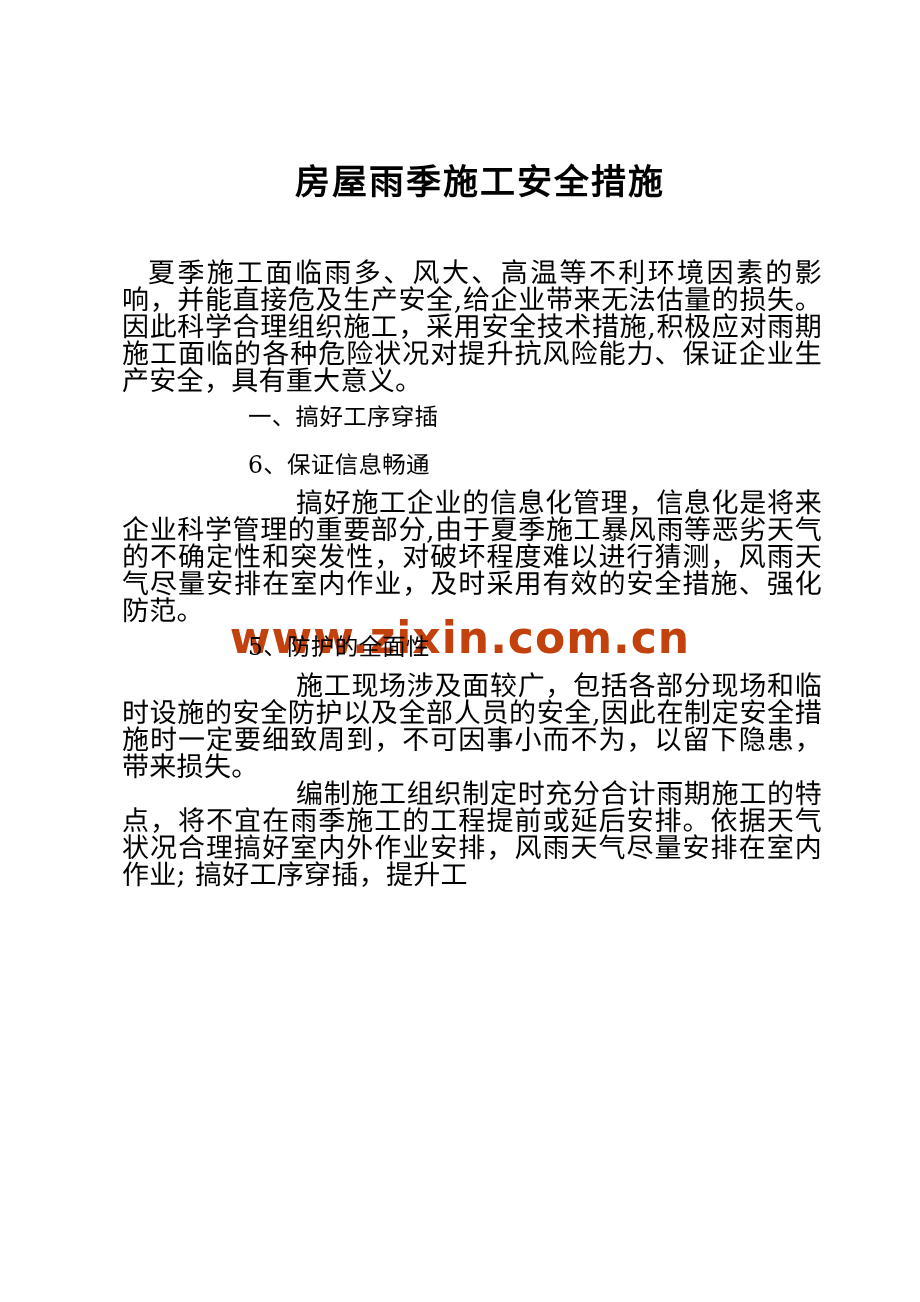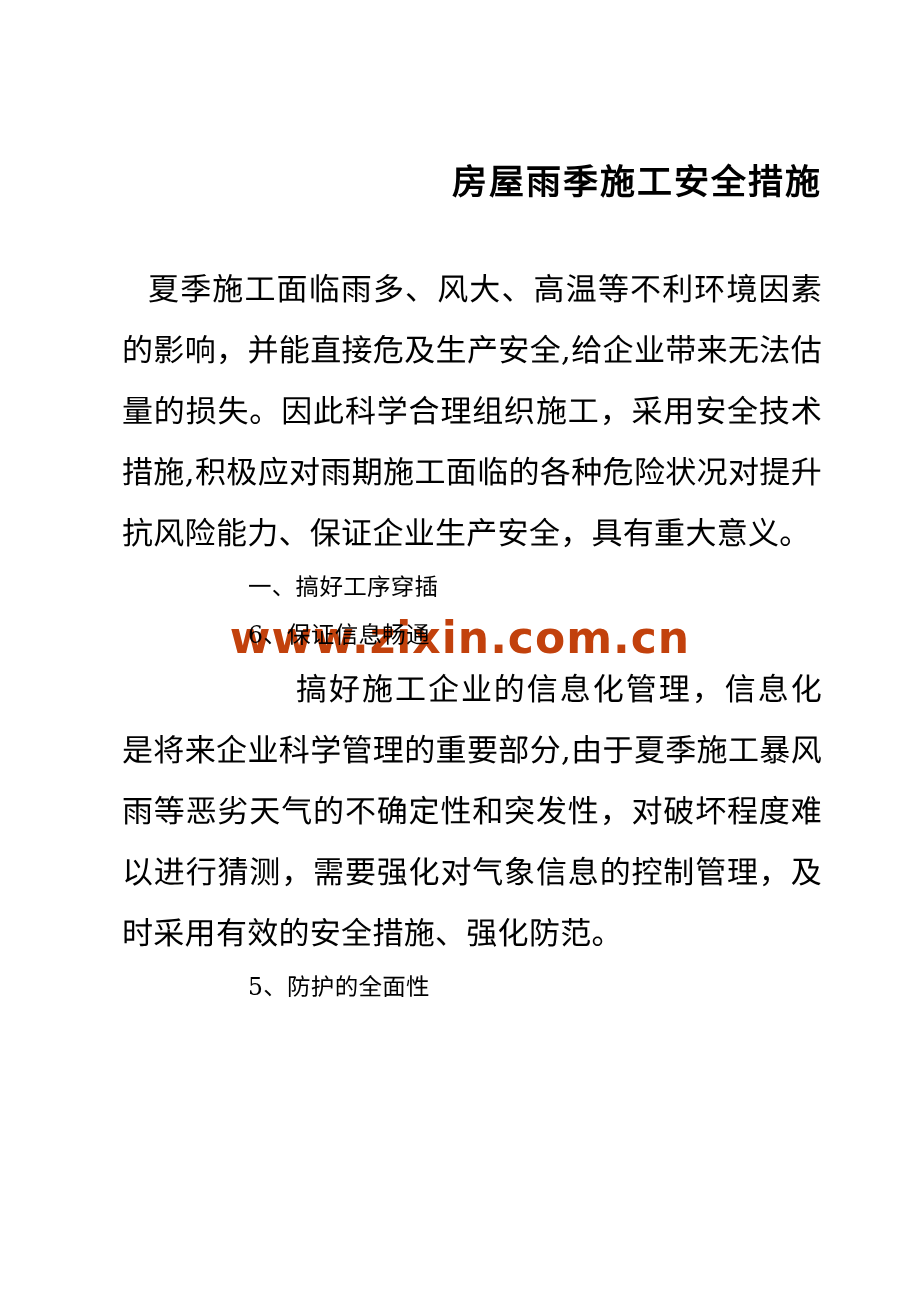--- a/index.html
+++ b/index.html
@@ -43,44 +43,44 @@
     position: absolute;
     left: 122px;
     top: 0;
     width: 700px;
     z-index: 1;
   }
 
   .doc-title {
     margin: 0;
     padding: 0;
-    text-align: right;
+    text-align: center;
     font-family: "DejaVu Serif", "Liberation Serif", serif;
     font-weight: 700;
     font-size: 35px;
     line-height: 44px;
     letter-spacing: 2px;
     position: absolute;
     top: 160px;
-    left: 0;
+    left: 8px;
     width: 700px;
   }
 
   .body-block {
     position: absolute;
     top: 259px;
     left: 0;
     width: 700px;
   }
 
   p.para {
     margin: 0;
     padding: 0;
-    font-size: 31px;
-    line-height: 61px;
+    font-size: 27px;
+    line-height: 27px;
     letter-spacing: 0.3px;
     text-align: justify;
     text-justify: inter-character;
     word-break: break-all;
   }
 
   p.para.indent-1 { text-indent: 26px; }
 
   p.heading {
     margin: 0;
@@ -104,19 +104,21 @@
   <div class="watermark">www.zixin.com.cn</div>
 
   <div class="doc">
 
     <h1 class="doc-title">房屋雨季施工安全措施</h1>
 
     <div class="body-block" id="blocks">
         <p class="para indent-1">夏季施工面临雨多、风大、高温等不利环境因素的影响，并能直接危及生产安全,给企业带来无法估量的损失。因此科学合理组织施工，采用安全技术措施,积极应对雨期施工面临的各种危险状况对提升抗风险能力、保证企业生产安全，具有重大意义。</p>
         <p class="heading">一、搞好工序穿插</p>
         <p class="heading">6、保证信息畅通</p>
-        <p class="para body-indent">搞好施工企业的信息化管理，信息化是将来企业科学管理的重要部分,由于夏季施工暴风雨等恶劣天气的不确定性和突发性，对破坏程度难以进行猜测，需要强化对气象信息的控制管理，及时采用有效的安全措施、强化防范。</p>
+        <p class="para body-indent">搞好施工企业的信息化管理，信息化是将来企业科学管理的重要部分,由于夏季施工暴风雨等恶劣天气的不确定性和突发性，对破坏程度难以进行猜测，风雨天气尽量安排在室内作业，及时采用有效的安全措施、强化防范。</p>
         <p class="heading">5、防护的全面性</p>
+        <p class="para body-indent">施工现场涉及面较广，包括各部分现场和临时设施的安全防护以及全部人员的安全,因此在制定安全措施时一定要细致周到，不可因事小而不为，以留下隐患，带来损失。</p>
+        <p class="para body-indent">编制施工组织制定时充分合计雨期施工的特点，将不宜在雨季施工的工程提前或延后安排。依据天气状况合理搞好室内外作业安排，风雨天气尽量安排在室内作业; 搞好工序穿插，提升工</p>
       </div>
 
   </div>
 
 </div>
 
 </body></html>

